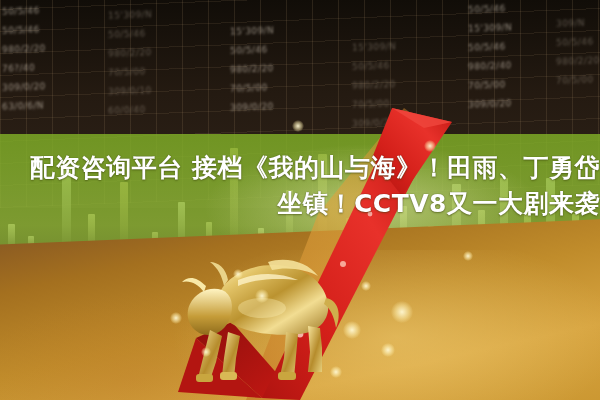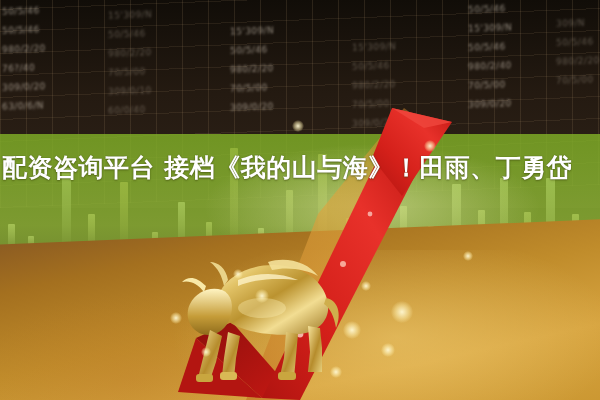--- a/index.html
+++ b/index.html
@@ -129,21 +129,21 @@
     border-radius: 50%;
     background: radial-gradient(circle, rgba(255,248,210,.95) 0%, rgba(255,240,175,.45) 45%, rgba(255,235,160,0) 72%);
     pointer-events: none;
   }
 
   
   .headline {
     position: absolute;
     left: 0; right: 0;
     top: 150px;
-    text-align: left;
+    text-align: right;
     pointer-events: none;
     z-index: 40;
   }
   .headline .line {
     font-family: "DejaVu Sans", "Liberation Sans", sans-serif;
     font-weight: bold;
     font-size: 25px;
     line-height: 36px;
     color: #ffffff;
     letter-spacing: .5px;
@@ -337,15 +337,16 @@
       <div class="spark" style="left: 381px; top: 343px; width: 14px; height: 14px;"></div>
       <div class="spark" style="left: 361px; top: 281px; width: 10px; height: 10px;"></div>
       <div class="spark" style="left: 424px; top: 140px; width: 12px; height: 12px;"></div>
       <div class="spark" style="left: 463px; top: 251px; width: 10px; height: 10px;"></div>
       <div class="spark" style="left: 170px; top: 312px; width: 12px; height: 12px;"></div>
       <div class="spark" style="left: 201px; top: 347px; width: 10px; height: 10px;"></div>
     </div>
 
   <div class="headline">
     <div class="line line-1">配资咨询平台 接档《我的山与海》！田雨、丁勇岱</div>
+    <div class="line line-2">坐镇！CCTV8又一大剧来袭</div>
   </div>
 
 </div>
 
 </body></html>

